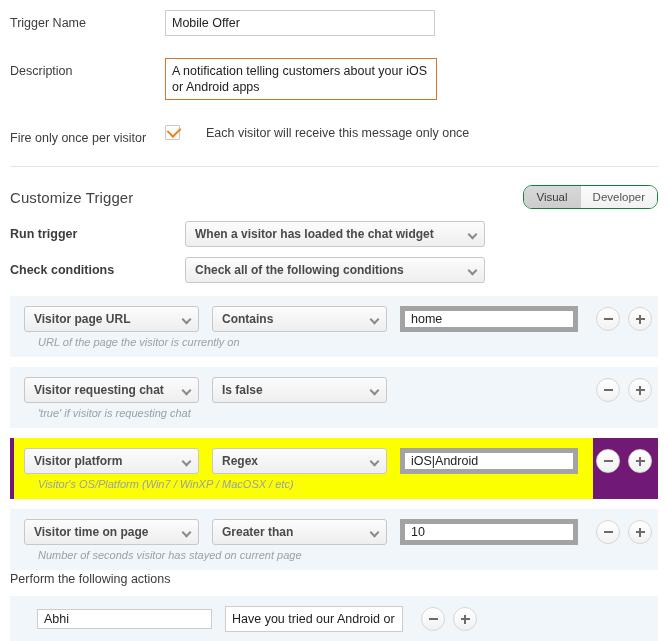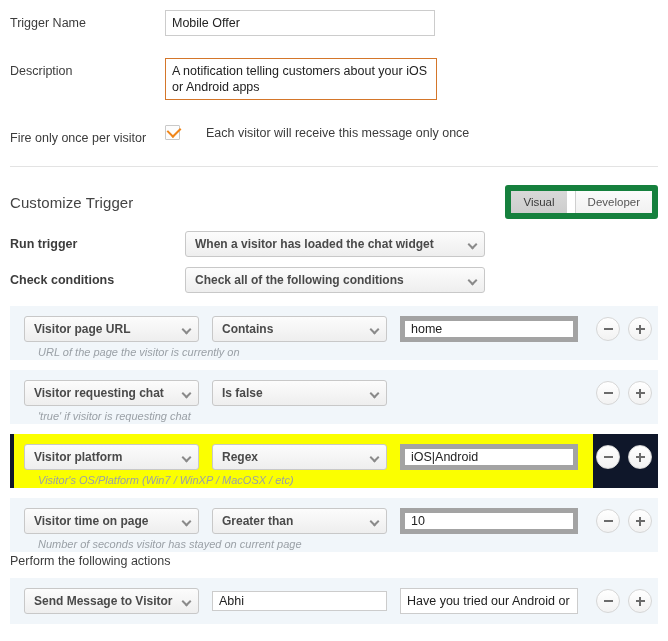--- a/index.html
+++ b/index.html
@@ -109,25 +109,24 @@
     justify-content: space-between;
     padding: 0 10px;
   }
   .section-title {
     font-size: 15px;
     color: #444444;
     letter-spacing: 0.1px;
   }
   .seg-group {
     display: flex;
-    border: 6px solid #15803d;
-    border-radius: 3px;
+    border: 1px solid #15803d;
+    border-radius: 9px;
     overflow: hidden;
     height: 22px;
-    gap: 8px;
   }
   .seg-btn {
     font-size: 11.5px;
     color: #555555;
     padding: 0 12px;
     display: flex;
     align-items: center;
     background: linear-gradient(#fbfbfb, #f1f1f1);
     cursor: default;
   }
@@ -193,24 +192,24 @@
     font-size: 12.5px;
     color: #3c3c3c;
     font-weight: bold;
   }
   .cfg-select { width: 300px; }
 
   
   .cond-block {
     margin: 0 10px;
     background: #f1f6fa;
-    padding: 10px 0 0 0;
-    position: relative;
-  }
-  .cond-block.highlight { background: #0f172a; }
+    padding: 10px 0 7px 0;
+    position: relative;
+  }
+  .cond-block.highlight { background: #701a75; }
   .cond-inner {
     display: flex;
     align-items: center;
     padding-left: 14px;
   }
   .hl-band {
     position: absolute;
     left: 4px;
     top: 0;
     width: 579px;
@@ -469,24 +468,20 @@
     </div>
   </div>
 
 <div style="height:2px"></div>
 <div class="actions-title">Perform the following actions</div>
 <div style="height:10px"></div>
 
 <div id="actions-container">
     <div class="cond-block" style="padding-bottom: 10px;">
       <div class="act-inner">
-        <div class="select act-sel">
-          <div class="sel-text">Send Message to Visitor</div>
-          <div class="chev"></div>
-        </div>
         <input class="act-in1" type="text" value="Abhi" style="">
         <input class="act-in2" type="text" value="Have you tried our Android or iOS app?" style="">
         <div class="rowbtns">
           <div class="circ-btn">
             <div class="h"></div>
           </div>
           <div class="circ-btn">
             <div class="h"></div>
             <div class="v"></div>
           </div>

